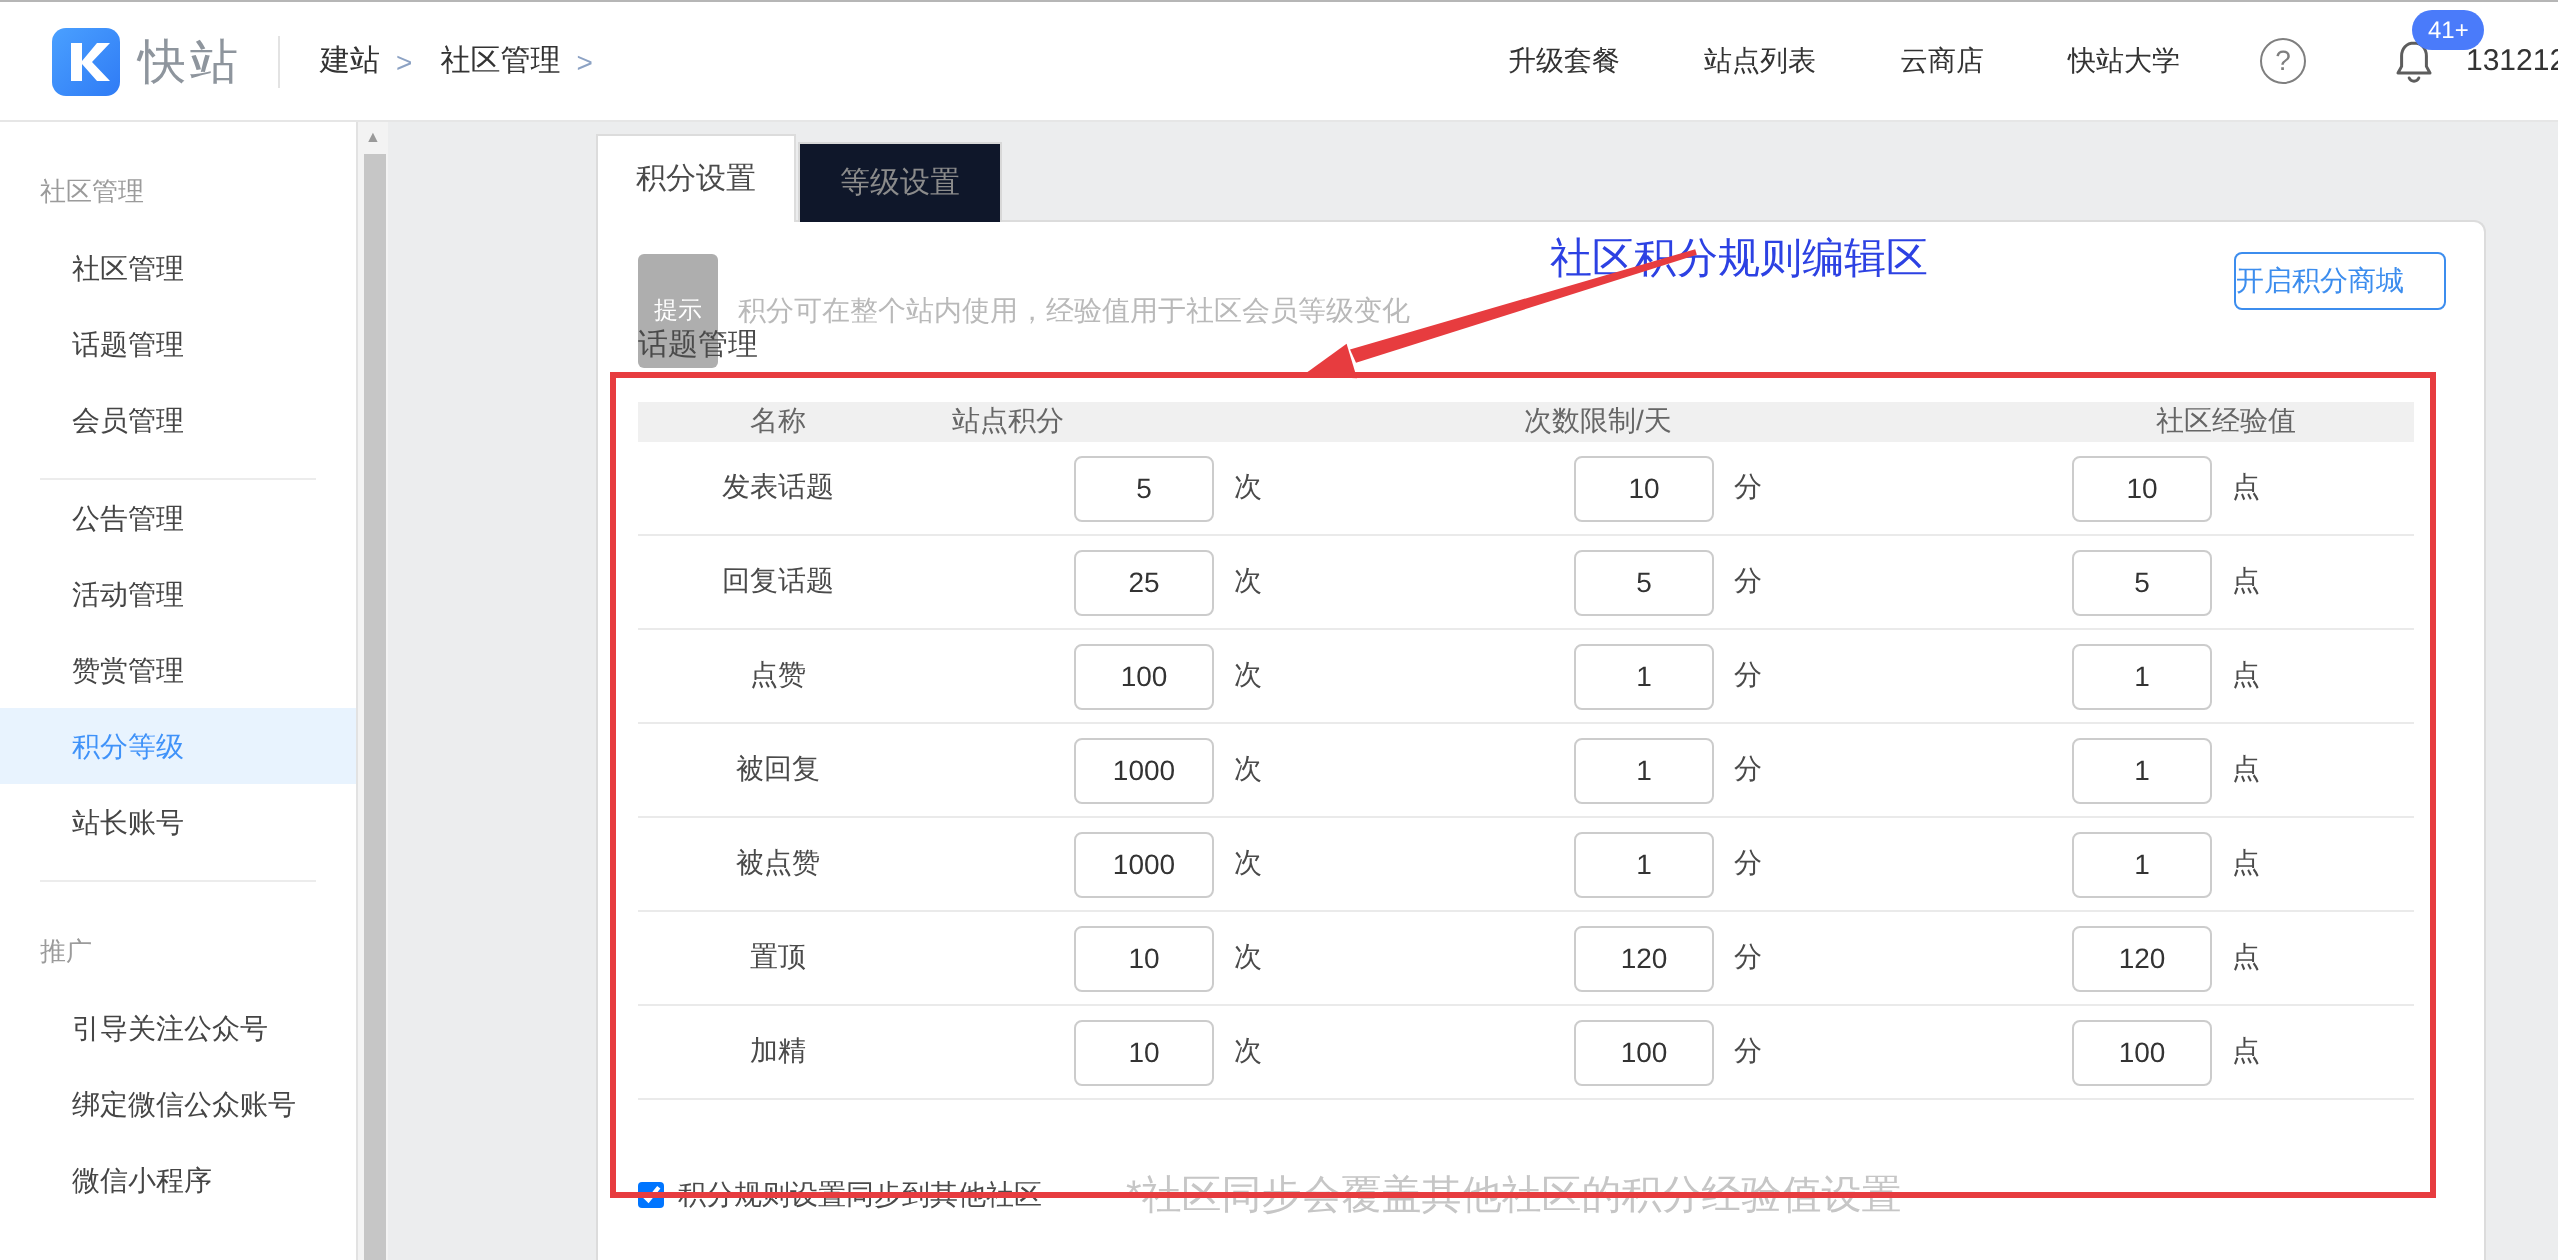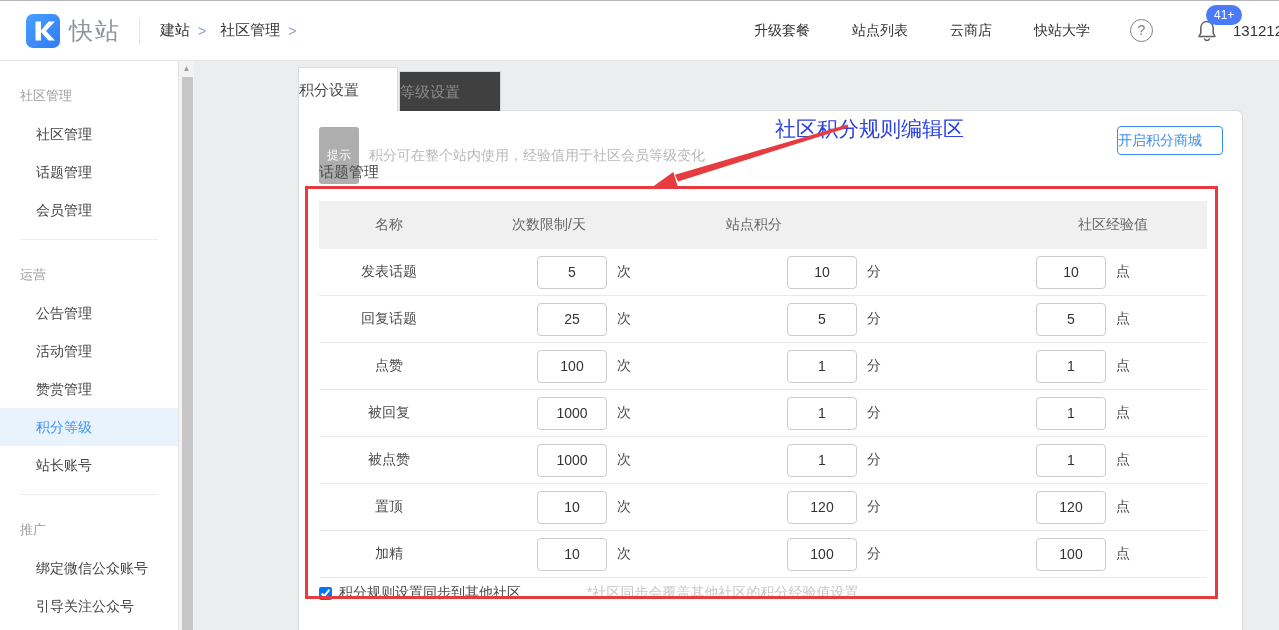--- a/index.html
+++ b/index.html
@@ -39,53 +39,53 @@
 
   
   .scrollbar{ position:absolute; left:178px; top:61px; width:16px; height:569px;
     background:#f3f3f3; border-left:1px solid #e2e2e2; }
   .scroll-up{ height:15px; text-align:center; font-size:8px; line-height:15px; color:#9a9a9a; cursor:pointer; }
   .scroll-thumb{ position:absolute; left:3px; top:16px; bottom:0; width:11px; background:#c6c6c6; cursor:pointer; }
 
   
   .card{ position:absolute; left:298px; top:110px; width:945px; height:520px; background:#fff;
     border:1px solid #dcdcdc; border-bottom:none; border-top-right-radius:6px; z-index:1; }
-  .tab{ position:absolute; text-align:left; cursor:pointer; }
+  .tab{ position:absolute; text-align:center; cursor:pointer; }
   .tab-active{ left:298px; top:67px; width:100px; height:44px; background:#fff; z-index:3;
     border:1px solid #dcdcdc; border-bottom:none; line-height:43px; font-size:15px; color:#4a4a4a; }
-  .tab-inactive{ left:399px; top:71px; width:102px; height:40px; background:#404040; z-index:2;
+  .tab-inactive{ left:399px; top:71px; width:102px; height:40px; background:#0f172a; z-index:2;
     border:1px solid #d8d8d8; border-bottom:none; line-height:39px; font-size:15px; color:#8b8b8b; }
 
   
   .hint-row{ position:absolute; left:20px; top:16px; display:flex; align-items:center; }
   .hint-badge{ background:#aeaeae; color:#fff; font-size:12px; padding:20px 8px; border-radius:3px; }
   .hint-text{ color:#b9b9b9; font-size:14px; margin-left:10px; }
   .annotation-text{ position:absolute; left:476px; top:4px; font-family:"DejaVu Serif","Liberation Serif",serif;
     font-size:21px; color:var(--anno-blue); }
   .mall-btn{ position:absolute; left:818px; top:15px; width:106px; height:29px; background:#fff;
     border:1px solid var(--accent); border-radius:4px; color:var(--accent); font-size:14px;
     line-height:27px; cursor:pointer; }
   .section-title{ position:absolute; left:20px; top:52px; font-size:15px; color:#4a4a4a; }
 
   .rules-table{ position:absolute; left:20px; top:90px; width:888px; }
-  .thead{ display:flex; align-items:center; height:48px; background:#f0f0f0; font-size:14px; color:#666;justify-content:space-between; }
+  .thead{ display:flex; align-items:center; height:20px; background:#f0f0f0; font-size:14px; color:#666;justify-content:space-between; }
   .tr{ display:flex; align-items:center; height:47px; border-bottom:1px solid #eaeaea;
     font-size:14px; color:#4a4a4a; background:#fff; }
   .th,.td{ display:flex; align-items:center; justify-content:center; }
   .c0{ width:140px; } .c1{ width:250px; } .c2{ width:250px; } .c3{ width:248px; }
   .thead .c1{ transform:translateX(-35px); } .thead .c2{ transform:translateX(-80px); }
   .thead .c3{ transform:translateX(30px); }
   .num-input{ width:70px; height:33px; border:1px solid #ccc; border-radius:4px; text-align:center;
     font-size:14px; color:#333; background:#fff; outline:none; font-family:inherit; }
   .unit{ margin-left:10px; color:#4a4a4a; }
 
   .sync-row{ position:absolute; left:20px; top:473px; display:flex; align-items:center; }
   .sync-row input{ width:13px; height:13px; cursor:pointer; }
   .sync-label{ font-size:14px; color:#4a4a4a; margin-left:7px; }
-  .sync-note{ font-size:14px; color:#c6c6c6; margin-left:66px; }
+  .sync-note{ font-size:20px; color:#c6c6c6; margin-left:42px; }
 
   
   .anno-rect{ position:absolute; left:305px; top:186px; width:913px; height:413px;
     border:3px solid var(--anno-red); z-index:30; pointer-events:none; }
   .anno-arrow{ position:absolute; left:0; top:0; width:1279px; height:630px; z-index:31; pointer-events:none; }
 </style>
 </head>
 <body>
 
 <div class="stage">
@@ -128,30 +128,29 @@
     </div>
     <div class="user-id">131212</div>
   </div>
 
   <div class="sidebar">
       <div class="side-group-title">社区管理</div>
       <div class="side-item">社区管理</div>
       <div class="side-item">话题管理</div>
       <div class="side-item">会员管理</div>
       <div class="side-divider"></div>
-      <div class="side-group-title">运营</div>
       <div class="side-item">公告管理</div>
       <div class="side-item">活动管理</div>
       <div class="side-item">赞赏管理</div>
       <div class="side-item active">积分等级</div>
       <div class="side-item">站长账号</div>
       <div class="side-divider"></div>
       <div class="side-group-title">推广</div>
+      <div class="side-item">引导关注公众号</div>
       <div class="side-item">绑定微信公众账号</div>
-      <div class="side-item">引导关注公众号</div>
       <div class="side-item">微信小程序</div>
     </div>
   <div class="scrollbar">
     <div class="scroll-up">▲</div>
     <div class="scroll-thumb"></div>
   </div>
 
   <div class="tab tab-active">积分设置</div>
   <div class="tab tab-inactive">等级设置</div>
 
@@ -160,22 +159,22 @@
       <span class="hint-badge">提示</span>
       <span class="hint-text">积分可在整个站内使用，经验值用于社区会员等级变化</span>
     </div>
     <div class="annotation-text">社区积分规则编辑区</div>
     <div class="mall-btn">开启积分商城</div>
     <div class="section-title">话题管理</div>
 
     <div class="rules-table">
       <div class="thead">
           <div class="th c0">名称</div>
+          <div class="th c2">站点积分</div>
           <div class="th c1">次数限制/天</div>
-          <div class="th c2">站点积分</div>
           <div class="th c3">社区经验值</div>
         </div>
       <div class="tbody">
           <div class="tr">
             <div class="td c0">发表话题</div>
             <div class="td c1">
               <input class="num-input" value="5" style="">
               <span class="unit">次</span>
             </div>
             <div class="td c2">

